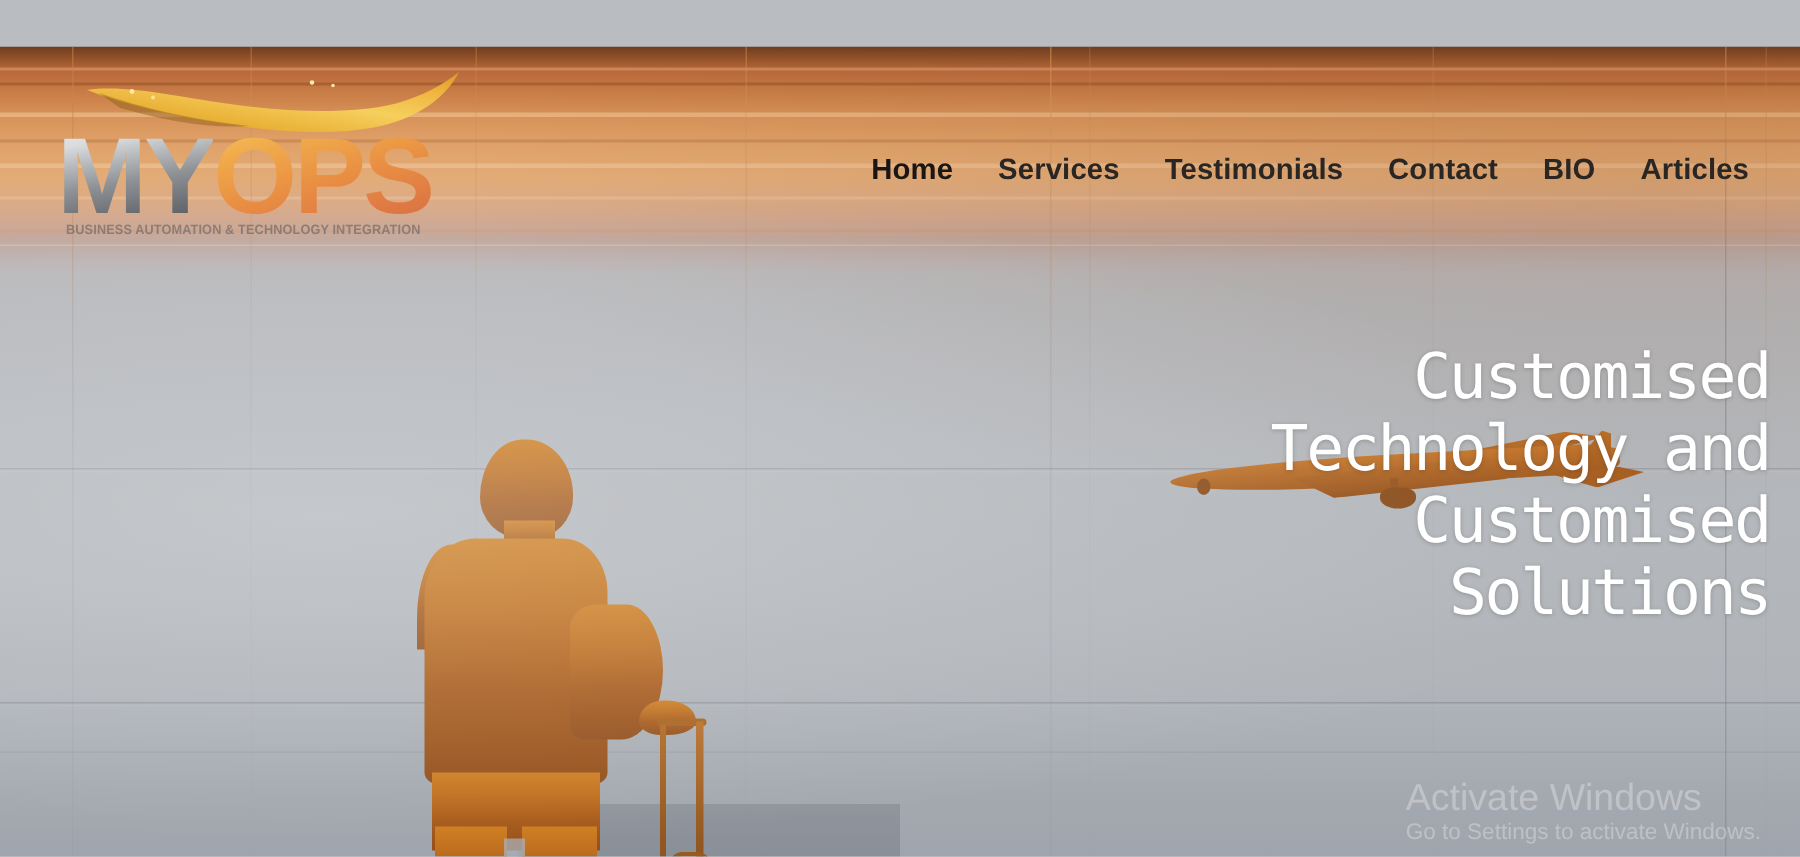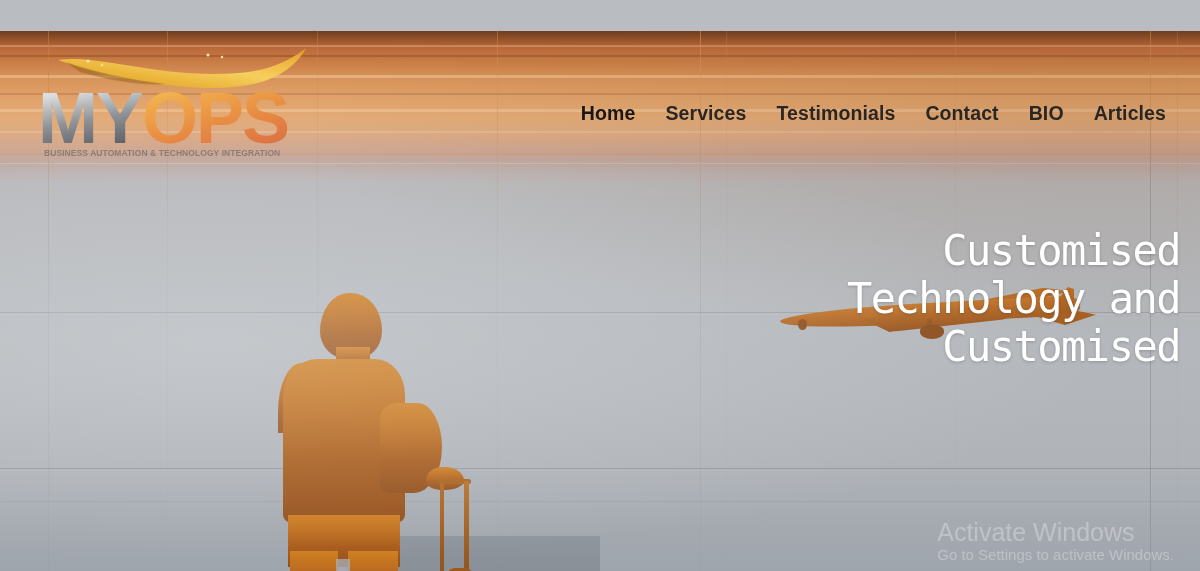--- a/index.html
+++ b/index.html
@@ -324,20 +324,21 @@
       <div class="gear-strut"></div>
       <div class="main-gear"></div>
     </div>
 
     <div class="haze"></div>
 
     <div class="headline">
       <span class="hl-line">Customised</span>
       <span class="hl-line">Technology and</span>
       <span class="hl-line">Customised</span>
+      <span class="hl-line">Solutions</span>
     </div>
 
     <div class="watermark">
       <div class="wm-title">Activate Windows</div>
       <div class="wm-sub">Go to Settings to activate Windows.</div>
     </div>
 
   </div>
 
   <div class="logo">

